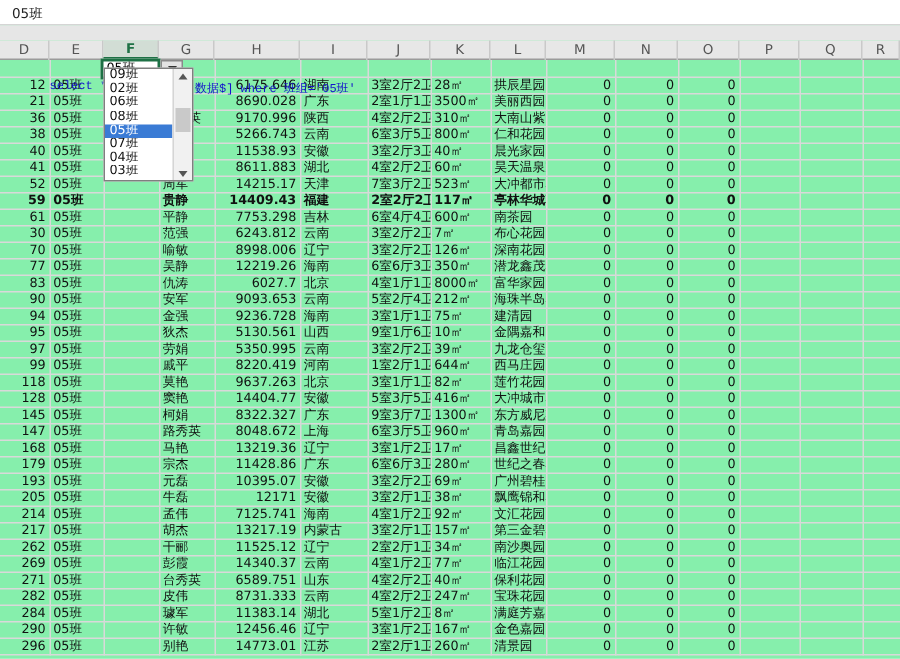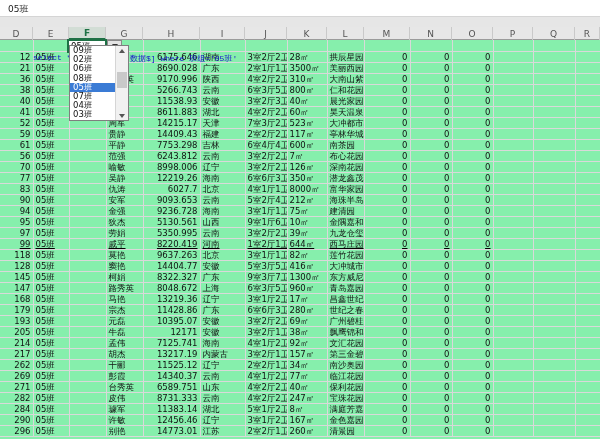--- a/index.html
+++ b/index.html
@@ -232,21 +232,21 @@
             <td class="al">7室3厅2卫</td>
             <td class="al">523㎡</td>
             <td class="al">大冲都市花园</td>
             <td class="ar">0</td>
             <td class="ar">0</td>
             <td class="ar">0</td>
             <td class="al"></td>
             <td class="al"></td>
             <td class="al"></td>
           </tr>
-          <tr style="height: 10.9px;">
+          <tr style="height: 10.9px; font-weight: bold;">
             <td class="ar">59</td>
             <td class="al">05班</td>
             <td class="al"></td>
             <td class="al">贵静</td>
             <td class="ar">14409.43</td>
             <td class="al">福建</td>
             <td class="al">2室2厅2卫</td>
             <td class="al">117㎡</td>
             <td class="al">亭林华城花园</td>
             <td class="ar">0</td>
@@ -267,21 +267,21 @@
             <td class="al">600㎡</td>
             <td class="al">南茶园</td>
             <td class="ar">0</td>
             <td class="ar">0</td>
             <td class="ar">0</td>
             <td class="al"></td>
             <td class="al"></td>
             <td class="al"></td>
           </tr>
           <tr style="height: 10.9px;">
-            <td class="ar">56</td>
+            <td class="ar">30</td>
             <td class="al">05班</td>
             <td class="al"></td>
             <td class="al">范强</td>
             <td class="ar">6243.812</td>
             <td class="al">云南</td>
             <td class="al">3室2厅2卫</td>
             <td class="al">7㎡</td>
             <td class="al">布心花园</td>
             <td class="ar">0</td>
             <td class="ar">0</td>
@@ -402,21 +402,21 @@
             <td class="al">3室2厅2卫</td>
             <td class="al">39㎡</td>
             <td class="al">九龙仓玺园</td>
             <td class="ar">0</td>
             <td class="ar">0</td>
             <td class="ar">0</td>
             <td class="al"></td>
             <td class="al"></td>
             <td class="al"></td>
           </tr>
-          <tr style="height: 10.9px; text-decoration: underline;">
+          <tr style="height: 10.9px;">
             <td class="ar">99</td>
             <td class="al">05班</td>
             <td class="al"></td>
             <td class="al">戚平</td>
             <td class="ar">8220.419</td>
             <td class="al">河南</td>
             <td class="al">1室2厅1卫</td>
             <td class="al">644㎡</td>
             <td class="al">西马庄园</td>
             <td class="ar">0</td>

